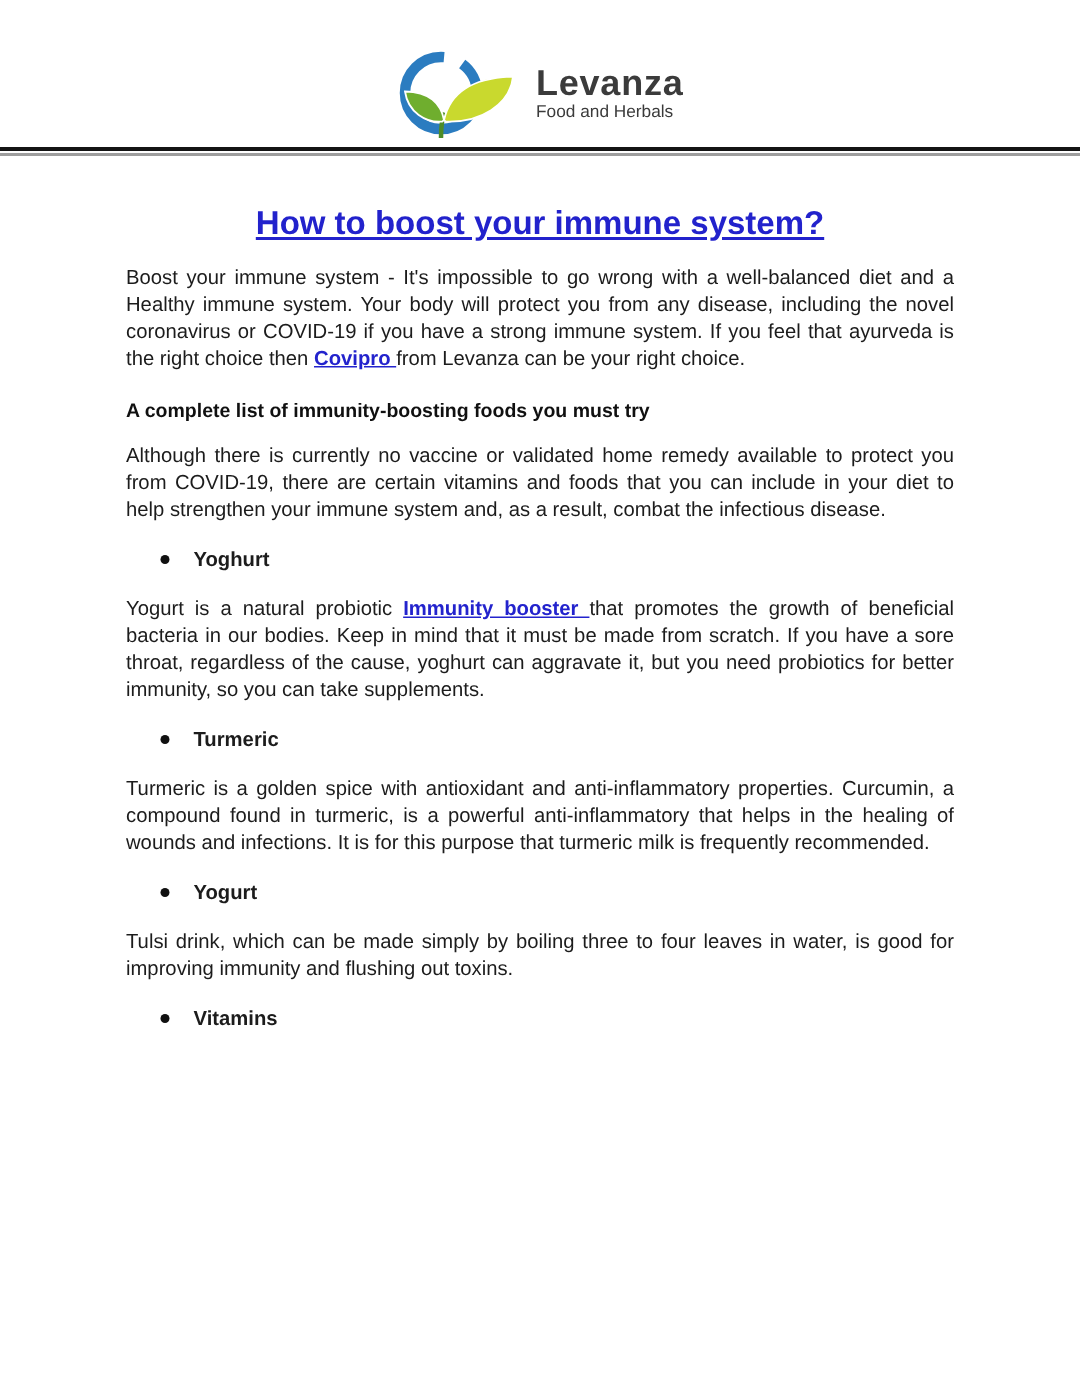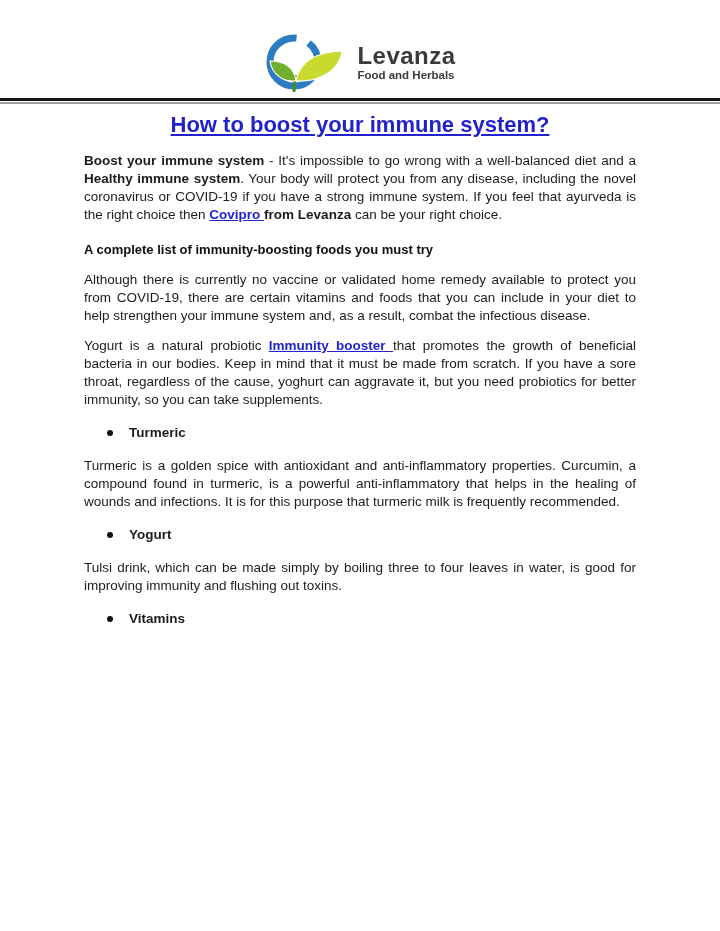--- a/index.html
+++ b/index.html
@@ -7,41 +7,41 @@
     width:720px; height:931px; background:#fff; overflow:hidden;
     font-family:"Liberation Sans","DejaVu Sans",sans-serif;
     color:var(--body-text,#1c1c1c);
   }
   
   .header { padding-top:30px; text-align:center; }
   .logo-row { display:flex; justify-content:center; align-items:center; gap:9px; height:64px; }
   .logo-icon { display:block; }
   .logo-text { text-align:left; line-height:1.05; }
   .brand { font-size:24px; font-weight:bold; letter-spacing:0.5px; color:var(--logo-text,#3b3b3b); }
-  .tagline { font-size:11.5px; font-weight:bold; color:var(--logo-text,#3b3b3b); margin-top:1px; }
+  .tagline { font-size:11.5px; font-weight:normal; color:var(--logo-text,#3b3b3b); margin-top:1px; }
   .url-line { margin-top:3px; font-size:13.5px; line-height:18px; }
   .url-line a { color:var(--url-blue,#3434c6); text-decoration:underline; }
   .rule {
     margin-top:4px; height:6px;
     background:linear-gradient(#141414 0,#141414 3px,#ffffff 3px,#ffffff 4px,#9e9e9e 4px,#9e9e9e 6px);
   }
   
   h1.title {
-    margin:8px 60px 0; text-align:center; font-size:22px; line-height:25px;
+    margin:32px 60px 0; text-align:center; font-size:22px; line-height:25px;
     font-weight:bold; color:var(--title-blue,#2222cc); text-decoration:underline;
   }
   
   .article { margin:15px 84px 0; font-size:13.5px; line-height:18px; }
   .article p { margin:0 0 12px; text-align:justify; }
   .article h2 { font-size:13px; line-height:19px; margin:16px 0 12px; color:#101010; font-weight:bold; }
   .bullet { display:flex; align-items:center; margin:15px 0; }
   .dot { width:6px; height:6px; border-radius:50%; background:#101010; margin-left:23px; margin-right:16px; flex:none; }
   .blabel { font-weight:bold; }
   a.inline-link { color:var(--link-blue,#2323cd); font-weight:bold; text-decoration:underline; }
-  .b { font-weight:bold; }
+  .b { font-weight:normal; }
 </style>
 </head>
 <body>
 
 <div class="page">
 
   <div class="header">
     <div class="logo-row">
       <svg class="logo-icon" width="84" height="64" viewBox="0 0 84 64">
 
@@ -60,20 +60,24 @@
     </div>
     <div class="rule"></div>
   </div>
 
   <h1 class="title">How to boost your immune system?</h1>
 
   <div class="article">
       <p><span class="b">Boost your immune system</span><span> - It's impossible to go wrong with a well-balanced diet and a </span><span class="b">Healthy immune system</span><span>. Your body will protect you from any disease, including the novel coronavirus or COVID-19 if you have a strong immune system. If you feel that ayurveda is the right choice then </span><a href="#" class="inline-link">Covipro </a><span class="b">from Levanza</span><span> can be your right choice.</span></p>
       <h2>A complete list of immunity-boosting foods you must try</h2>
       <p><span>Although there is currently no vaccine or validated home remedy available to protect you from COVID-19, there are certain vitamins and foods that you can include in your diet to help strengthen your immune system and, as a result, combat the infectious disease.</span></p>
+      <div class="bullet">
+        <span class="dot"></span>
+        <span class="blabel">Yoghurt</span>
+      </div>
       <p><span>Yogurt is a natural probiotic </span><a href="#" class="inline-link">Immunity booster </a><span>that promotes the growth of beneficial bacteria in our bodies. Keep in mind that it must be made from scratch. If you have a sore throat, regardless of the cause, yoghurt can aggravate it, but you need probiotics for better immunity, so you can take supplements.</span></p>
       <div class="bullet">
         <span class="dot"></span>
         <span class="blabel">Turmeric</span>
       </div>
       <p><span>Turmeric is a golden spice with antioxidant and anti-inflammatory properties. Curcumin, a compound found in turmeric, is a powerful anti-inflammatory that helps in the healing of wounds and infections. It is for this purpose that turmeric milk is frequently recommended.</span></p>
       <div class="bullet">
         <span class="dot"></span>
         <span class="blabel">Yogurt</span>
       </div>

